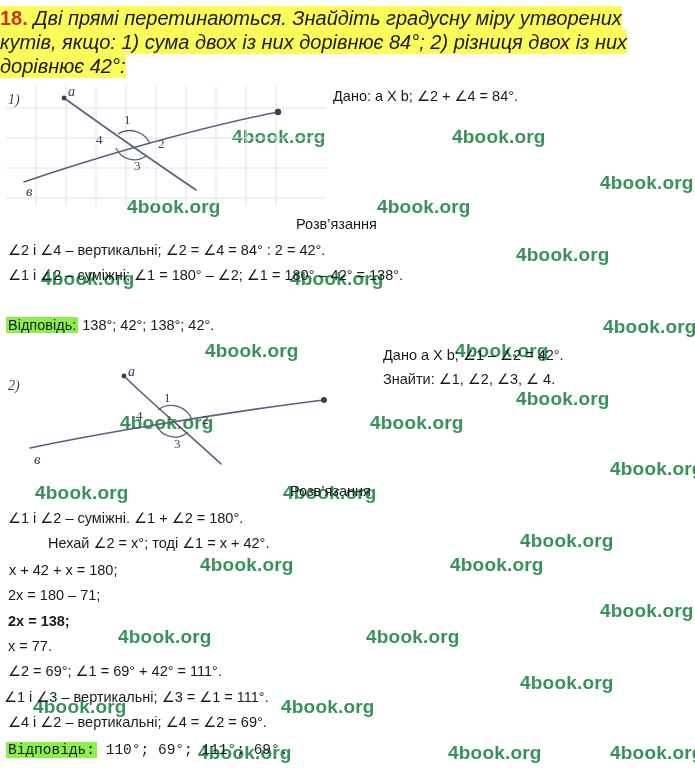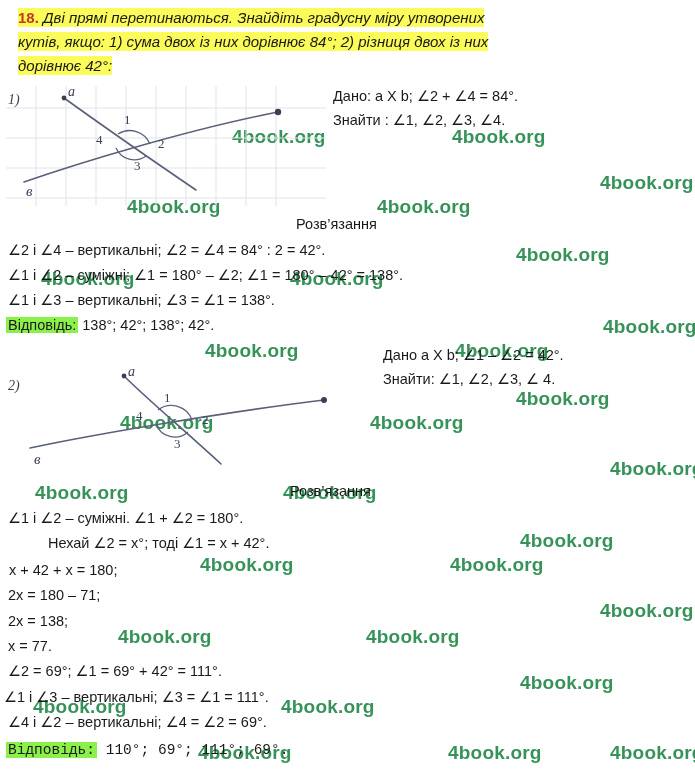--- a/index.html
+++ b/index.html
@@ -32,25 +32,25 @@
     opacity: 0.85;
     white-space: nowrap;
     pointer-events: none;
     user-select: none;
     letter-spacing: 0.2px;
   }
 
   
   .task-head {
     position: absolute;
-    left: 18px;
+    left: 0;
     top: 6px;
     width: 670px;
     font-style: italic;
-    font-size: 15px;
+    font-size: 20px;
     line-height: 24px;
   }
   .task-head .hl {
     background: #fbfb5a;
     padding: 1px 0;
     box-decoration-break: clone;
     -webkit-box-decoration-break: clone;
   }
   .task-num {
     font-weight: bold;
@@ -153,26 +153,24 @@
       <text x="62" y="10" font-family="Liberation Serif, serif" font-style="italic" font-size="14" fill="#3b3f55">a</text>
       <text x="20" y="110" font-family="Liberation Serif, serif" font-style="italic" font-size="15" fill="#3b3f55">в</text>
       <text x="118" y="38" font-family="Liberation Serif, serif" font-size="13" fill="#3b3f55">1</text>
       <text x="152" y="62" font-family="Liberation Serif, serif" font-size="13" fill="#3b3f55">2</text>
       <text x="128" y="84" font-family="Liberation Serif, serif" font-size="13" fill="#3b3f55">3</text>
       <text x="90" y="58" font-family="Liberation Serif, serif" font-size="13" fill="#3b3f55">4</text>
     </svg>
   </div>
 
   <div class="line" style="left:333px; top:86px;text-align:right;">Дано: a X b; ∠2 + ∠4 = 84°.</div>
-  <div class="line" style="left:333px; top:110px;">Знайти : ∠1, ∠2, ∠3, ∠4.</div>
 
   <div class="line" style="left:296px; top:214px;">Розв’язання</div>
   <div class="line" style="left:8px; top:240px;">∠2 і ∠4 – вертикальні; ∠2 = ∠4 = 84° : 2 = 42°.</div>
   <div class="line" style="left:8px; top:265px;">∠1 і ∠2 – суміжні; ∠1 = 180° – ∠2; ∠1 = 180° – 42° = 138°.</div>
-  <div class="line" style="left:8px; top:290px;">∠1 і ∠3 – вертикальні; ∠3 = ∠1 = 138°.</div>
   <div class="line" style="left:6px; top:315px;">
     <span class="ans-hl">Відповідь:</span>
     <span>138°; 42°; 138°; 42°.</span>
   </div>
 
   <div class="line" style="left:383px; top:345px;text-align:center;">Дано a X b; ∠1 – ∠2 = 42°.</div>
   <div class="line" style="left:383px; top:369px;">Знайти: ∠1, ∠2, ∠3, ∠ 4.</div>
 
   <div class="fig" style="left:6px; top:368px;">
     <svg width="330" height="110" viewBox="0 0 330 110">
@@ -195,21 +193,21 @@
       <text x="168" y="80" font-family="Liberation Serif, serif" font-size="13" fill="#3b3f55">3</text>
       <text x="130" y="52" font-family="Liberation Serif, serif" font-size="13" fill="#3b3f55">4</text>
     </svg>
   </div>
 
   <div class="line" style="left:290px; top:481px;">Розв’язання</div>
   <div class="line" style="left:8px; top:508px;">∠1 і ∠2 – суміжні. ∠1 + ∠2 = 180°.</div>
   <div class="line" style="left:8px; top:533px;margin-left:40px;">Нехай ∠2 = х°; тоді ∠1 = х + 42°.</div>
   <div class="line" style="left:9px; top:560px;text-align:center;">х + 42 + х = 180;</div>
   <div class="line" style="left:8px; top:585px;">2х = 180 – 71;</div>
-  <div class="line" style="left:8px; top:611px;">2х = 138;</div>
+  <div class="line" style="left:8px; top:611px;font-weight:bold;">2х = 138;</div>
   <div class="line" style="left:8px; top:636px;">х = 77.</div>
   <div class="line" style="left:8px; top:661px;">∠2 = 69°; ∠1 = 69° + 42° = 111°.</div>
   <div class="line" style="left:4px; top:687px;">∠1 і ∠3 – вертикальні; ∠3 = ∠1 = 111°.</div>
   <div class="line" style="left:8px; top:712px;">∠4 і ∠2 – вертикальні; ∠4 = ∠2 = 69°.</div>
   <div class="line" style="left:6px; top:740px;font-family:Liberation Mono, monospace;">
     <span class="ans-hl">Відповідь:</span>
     <span>110°; 69°; 111°; 69°.</span>
   </div>
 
 </div>

